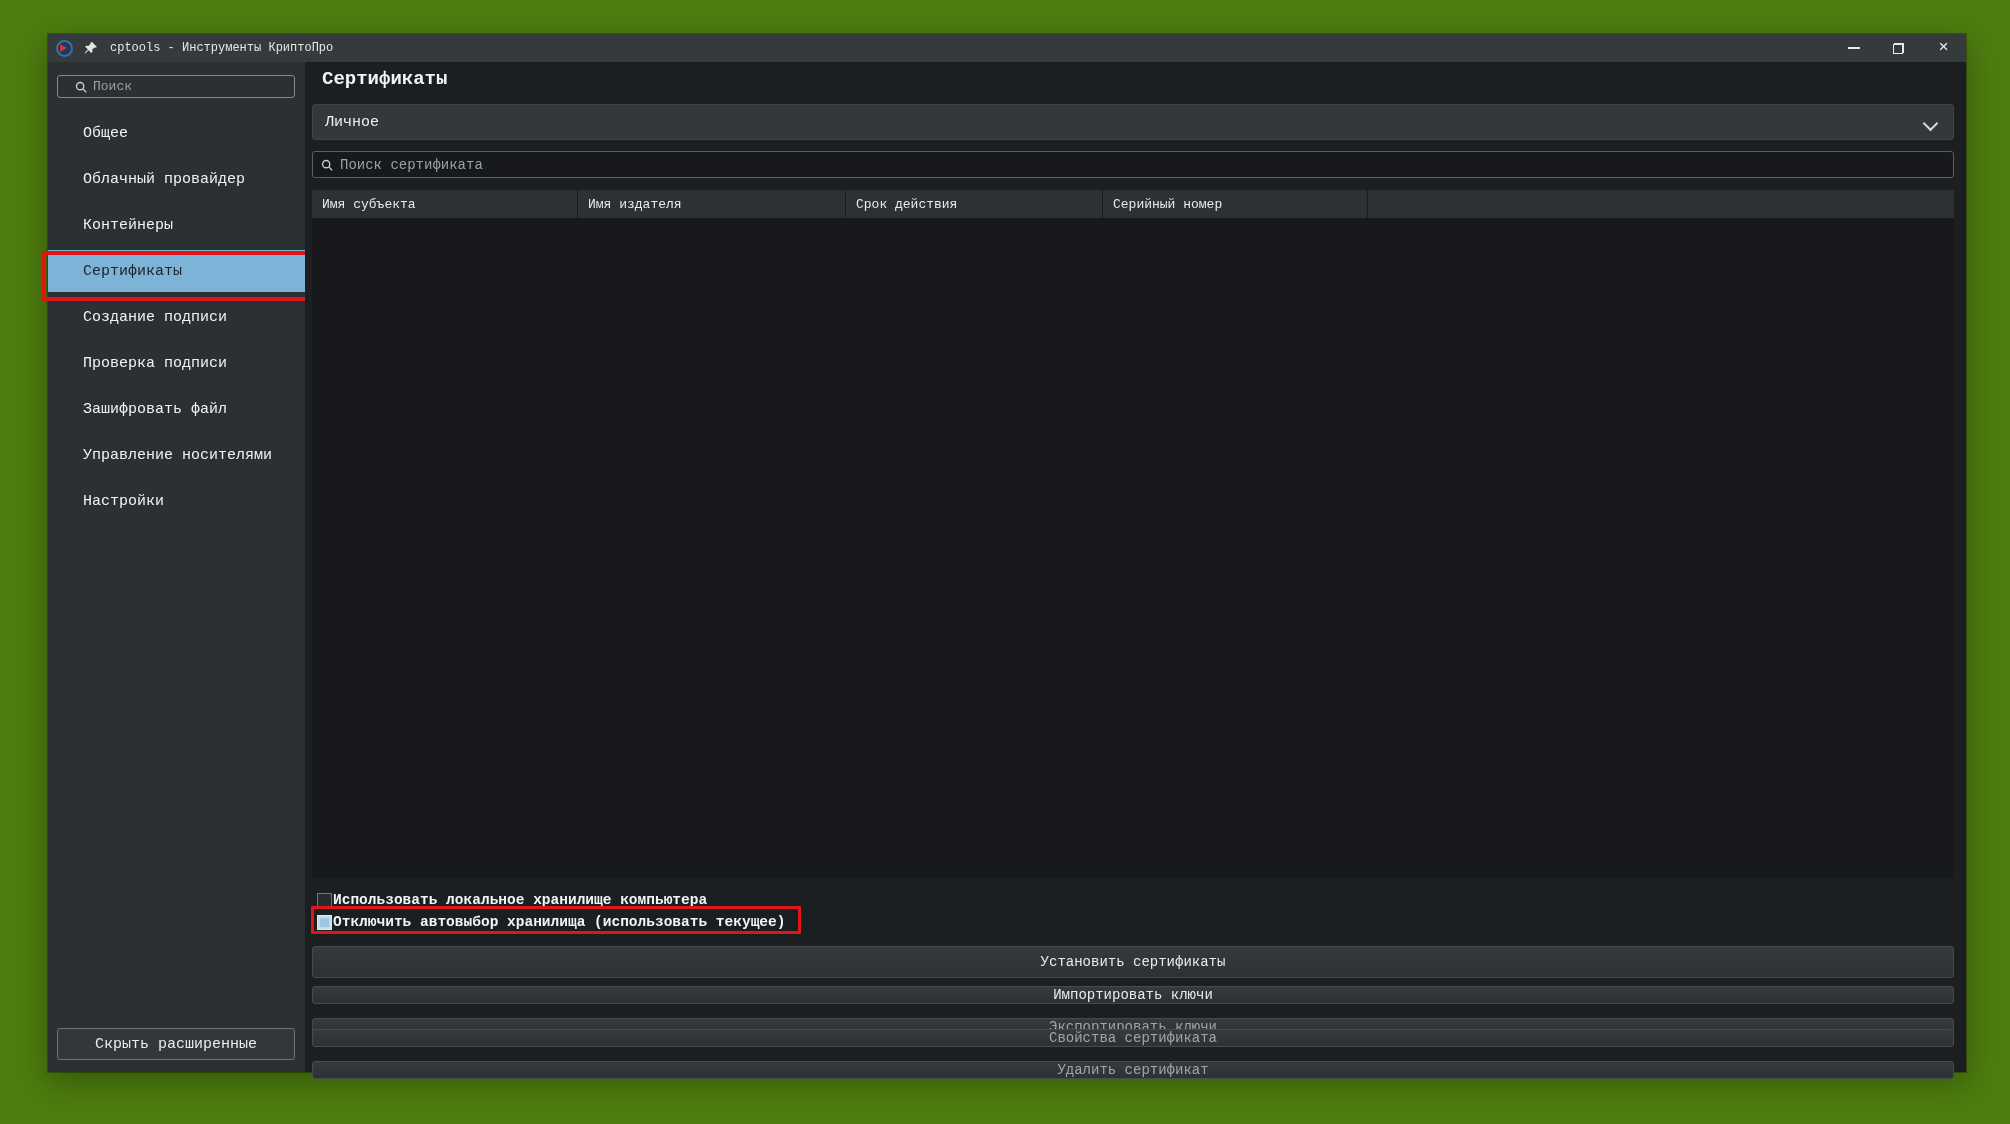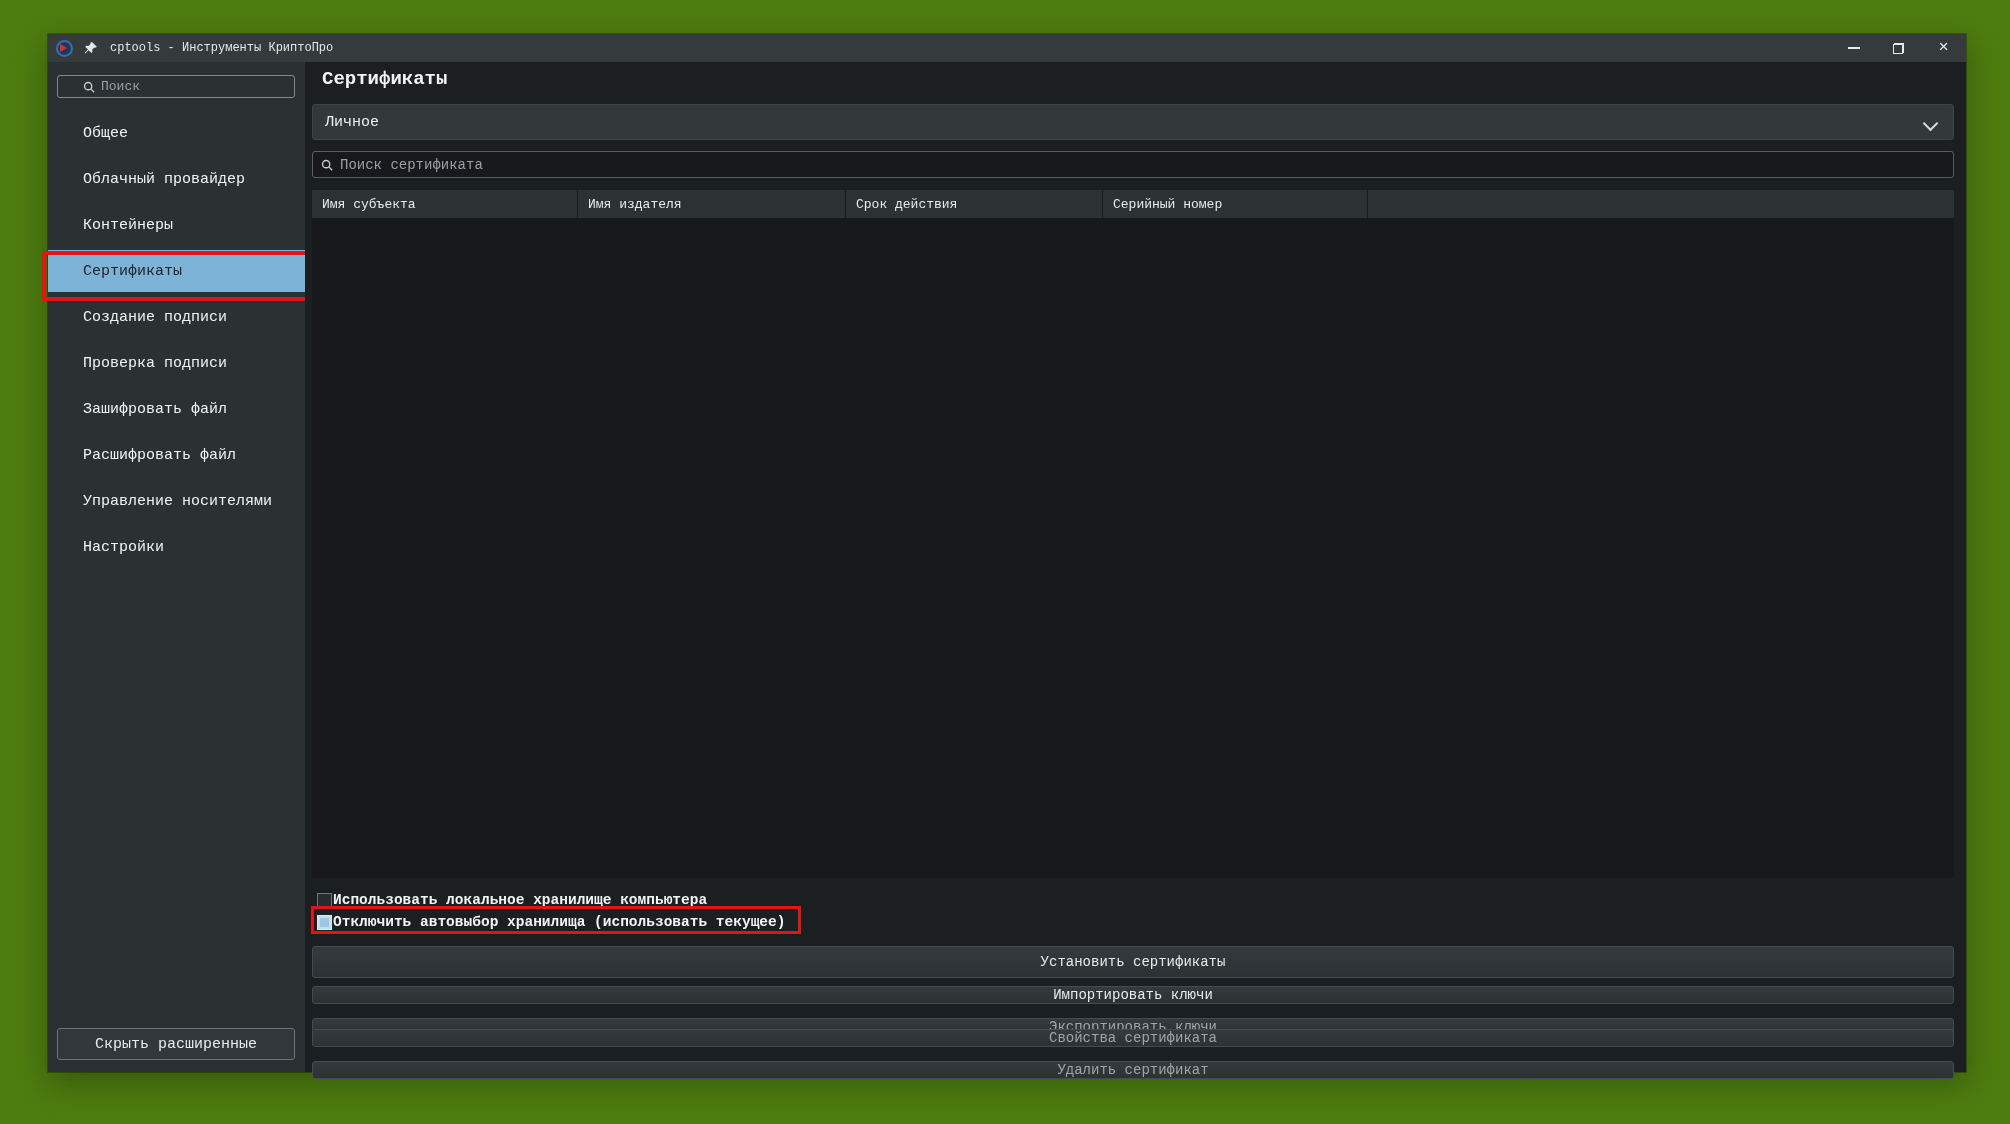--- a/index.html
+++ b/index.html
@@ -23,21 +23,21 @@
   .ic-restore::before{content:"";position:absolute;right:0;top:0;width:8px;height:8px;border:1.4px solid #e8ebec;}
   .ic-restore::after{content:"";position:absolute;left:0;bottom:0;width:8px;height:8px;border:1.4px solid #e8ebec;background:#353a3d;}
   .ic-close{font-size:17px;line-height:1;color:#eceff0;margin-top:-2px;}
   
   .body{position:absolute;left:0;top:28px;right:0;bottom:0;display:flex;}
   .sidebar{position:relative;width:257px;flex:0 0 257px;background:#2b3033;}
   .main{position:relative;flex:1;background:#1b1f22;}
   
   .sb-search{position:absolute;left:9px;top:13px;width:238px;height:23px;box-sizing:border-box;
              border:1px solid #85898c;border-radius:3px;display:flex;align-items:center;gap:6px;
-             padding:0 25px;color:#9aa0a3;font-size:13px;background:#2b3033;}
+             padding:0 17px;color:#9aa0a3;font-size:13px;background:#2b3033;}
   .sb-items{position:absolute;left:0;right:0;top:48px;}
   .sb-item{height:46px;display:flex;align-items:center;padding-left:35px;color:#f0f3f3;font-size:15px;}
   .sb-item.selected{background:#7db3d7;color:#20262a;height:42px;margin:2px 0;}
   .sb-hide{position:absolute;left:9px;bottom:12px;width:238px;height:32px;box-sizing:border-box;
            border:1px solid #6f7477;border-radius:3px;background:#31373a;color:#e9eced;
            display:flex;align-items:center;justify-content:center;font-size:15px;}
   
   .page-title{position:absolute;left:17px;top:6px;font-size:19px;font-weight:600;color:#f1f3f4;}
   .store-select{position:absolute;left:7px;right:12px;top:42px;height:36px;box-sizing:border-box;
                 background:#33383b;border:1px solid #3f4447;border-radius:3px;display:flex;
@@ -124,23 +124,20 @@
           <div class="sb-item">
               <span>Создание подписи</span>
             </div>
           <div class="sb-item">
               <span>Проверка подписи</span>
             </div>
           <div class="sb-item">
               <span>Зашифровать файл</span>
             </div>
           <div class="sb-item">
-              <span>Расшифровать файл</span>
-            </div>
-          <div class="sb-item">
               <span>Управление носителями</span>
             </div>
           <div class="sb-item">
               <span>Настройки</span>
             </div>
         </div>
         <div class="annot sb"></div>
         <div class="sb-hide">
             <span>Скрыть расширенные</span>
           </div>

